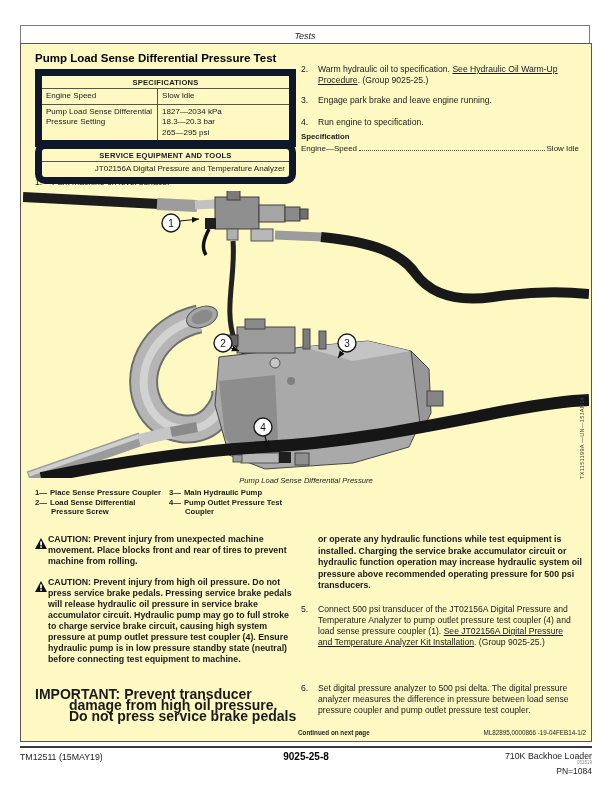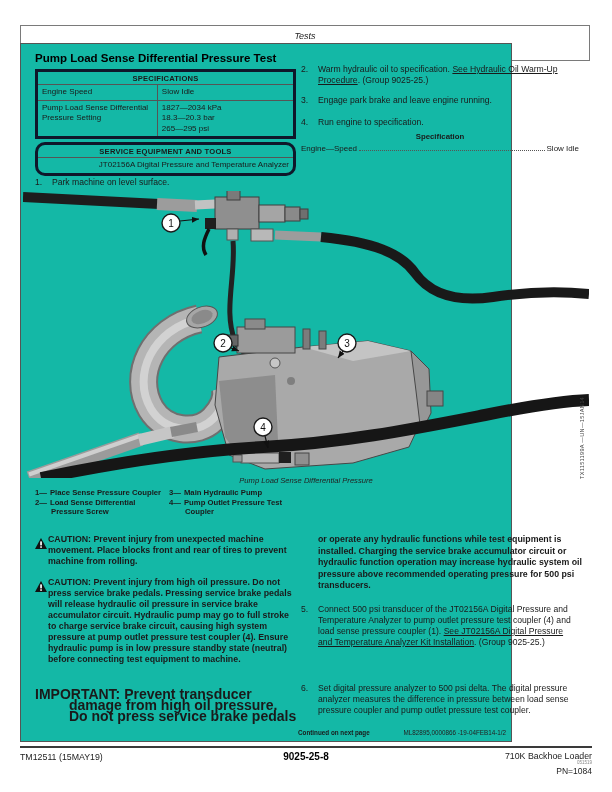--- a/index.html
+++ b/index.html
@@ -6,46 +6,46 @@
   .page { position:relative; width:612px; height:792px; background:#fff;
           font-family:"Liberation Sans", sans-serif; color:#1a1a1a; overflow:hidden; }
 
   
   .hdr-band { position:absolute; left:20px; top:13px; width:570px; height:36px;
               border:1px solid #7a7a7a; box-sizing:border-box;margin-top:12px; }
   .hdr-title { position:absolute; left:0; right:0; top:5px; text-align:center;
                font-style:italic; font-size:9px; color:#222; }
 
   
-  .content-box { position:absolute; left:20px; top:43px; width:492px; height:699px;
-                 border:1.5px solid #555; box-sizing:border-box; background:#14b8a6; }
+  .content-box { position:absolute; left:20px; top:43px; width:572px; height:699px;
+                 border:1.5px solid #555; box-sizing:border-box; background:#fef9c3; }
 
   .doc-title { position:absolute; left:14px; top:8px; font-size:11.5px; font-weight:bold; color:#000; }
 
   
-  .jd-table { position:absolute; left:14px; width:261px; border:3px solid #0f172a; box-sizing:border-box; font-size:8px; }
+  .jd-table { position:absolute; left:14px; width:261px; border:7px solid #0f172a; box-sizing:border-box; font-size:8px; }
   .jd-table .thead { font-weight:bold; font-size:7.6px; text-align:center; padding:2px 0 1px;
                      border-bottom:1px solid #555; letter-spacing:0.2px; }
   .jd-table .trow { display:flex; }
   .jd-table .trow + .trow { border-top:1px solid #555; }
   .jd-table .tc1 { width:47%; border-right:1px solid #555; padding:2px 4px; box-sizing:border-box; line-height:10.5px; }
   .jd-table .tc2 { flex:1; padding:2px 4px; box-sizing:border-box; line-height:10.5px; }
   .jd-table .tone { padding:2px 4px; line-height:10.5px;text-align:right; }
 
   
   .step { position:absolute; display:flex; font-size:8.6px; line-height:11px; }
   .step .n { width:17px; flex:none; }
   .step .b { flex:1; }
   .ul { text-decoration:underline; }
 
   .left-col-w { width:262px; }
   .right-col  { left:280px; width:278px; }
 
   
-  .spec-title { position:absolute; left:280px; width:278px; text-align:center;
+  .spec-title { position:absolute; left:280px; width:278px; 
                 font-size:7.8px; font-weight:bold; }
   .spec-line { position:absolute; left:280px; width:278px; display:flex; font-size:8px; align-items:flex-end; }
   .spec-line .leader { flex:1; border-bottom:1.3px dotted #555; margin:0 2px 2px; }
 
   
   .figure { position:absolute; left:2px; top:147px; width:566px; height:287px; }
   .fig-svg { position:absolute; left:0; top:0; }
   .fig-code { position:absolute; right:4px; top:186px; height:102px;
               writing-mode:vertical-rl; transform:rotate(180deg);
               font-size:5.6px; color:#444; letter-spacing:0.3px; white-space:nowrap; }

